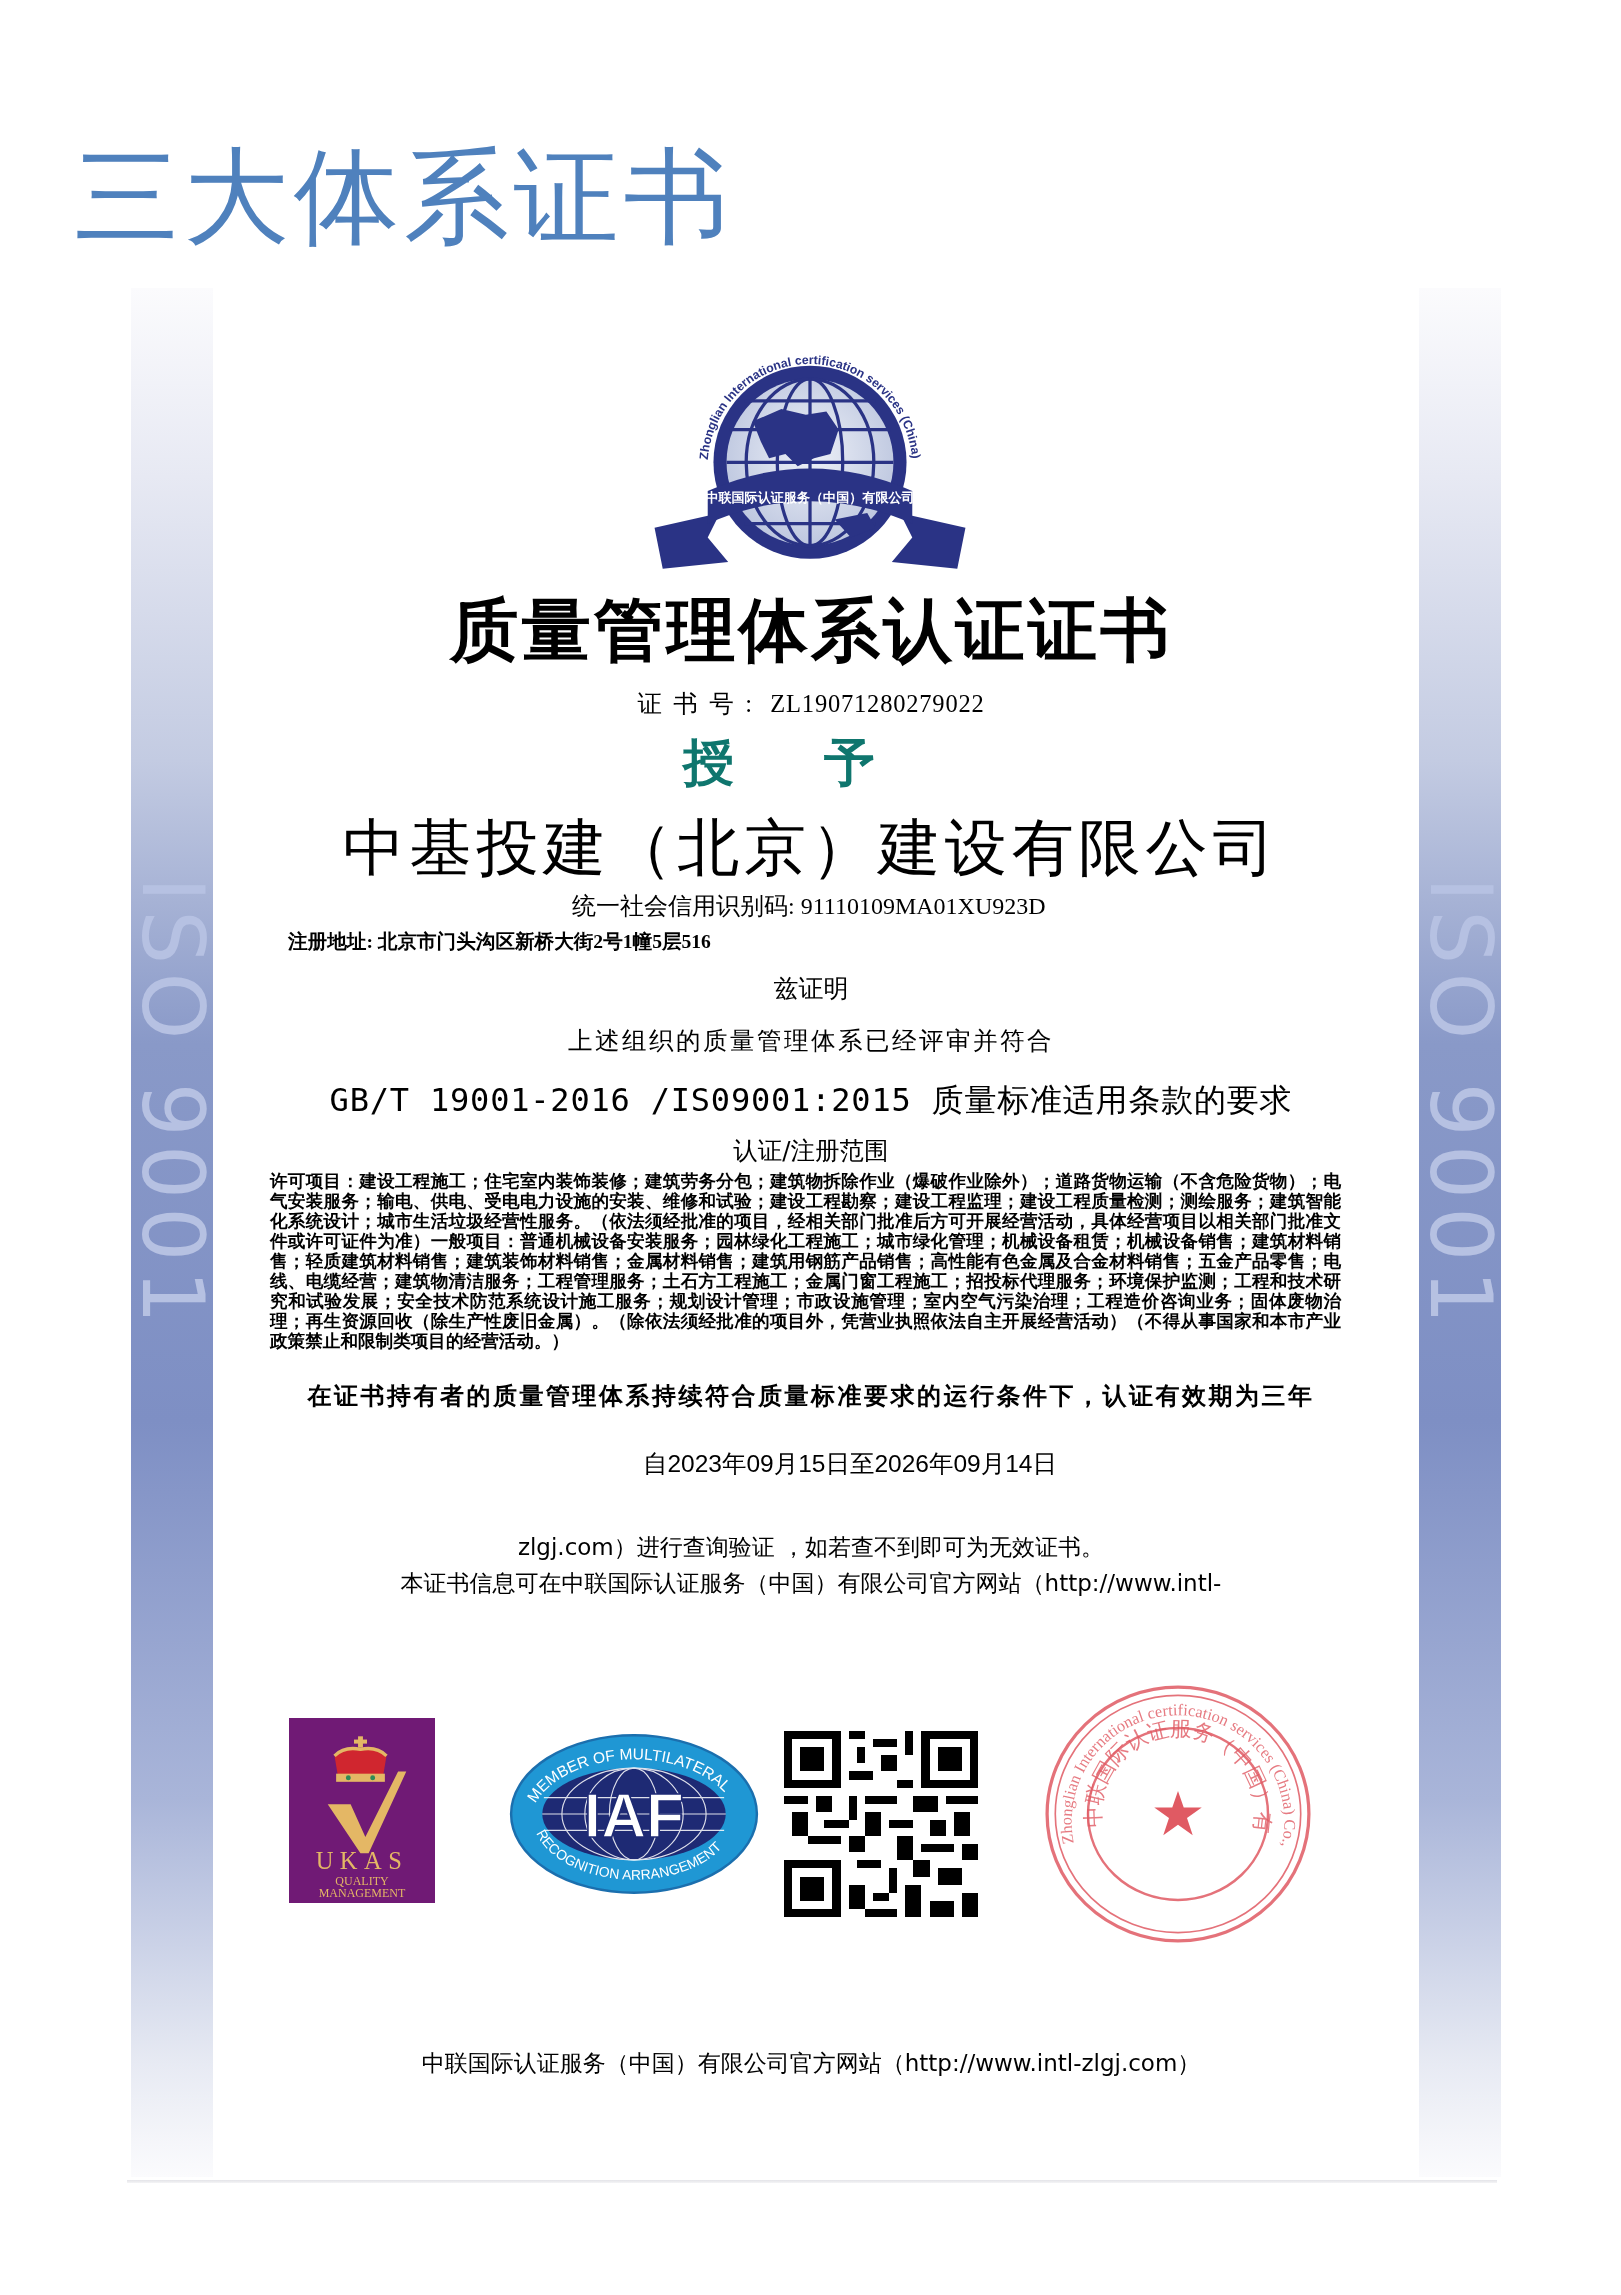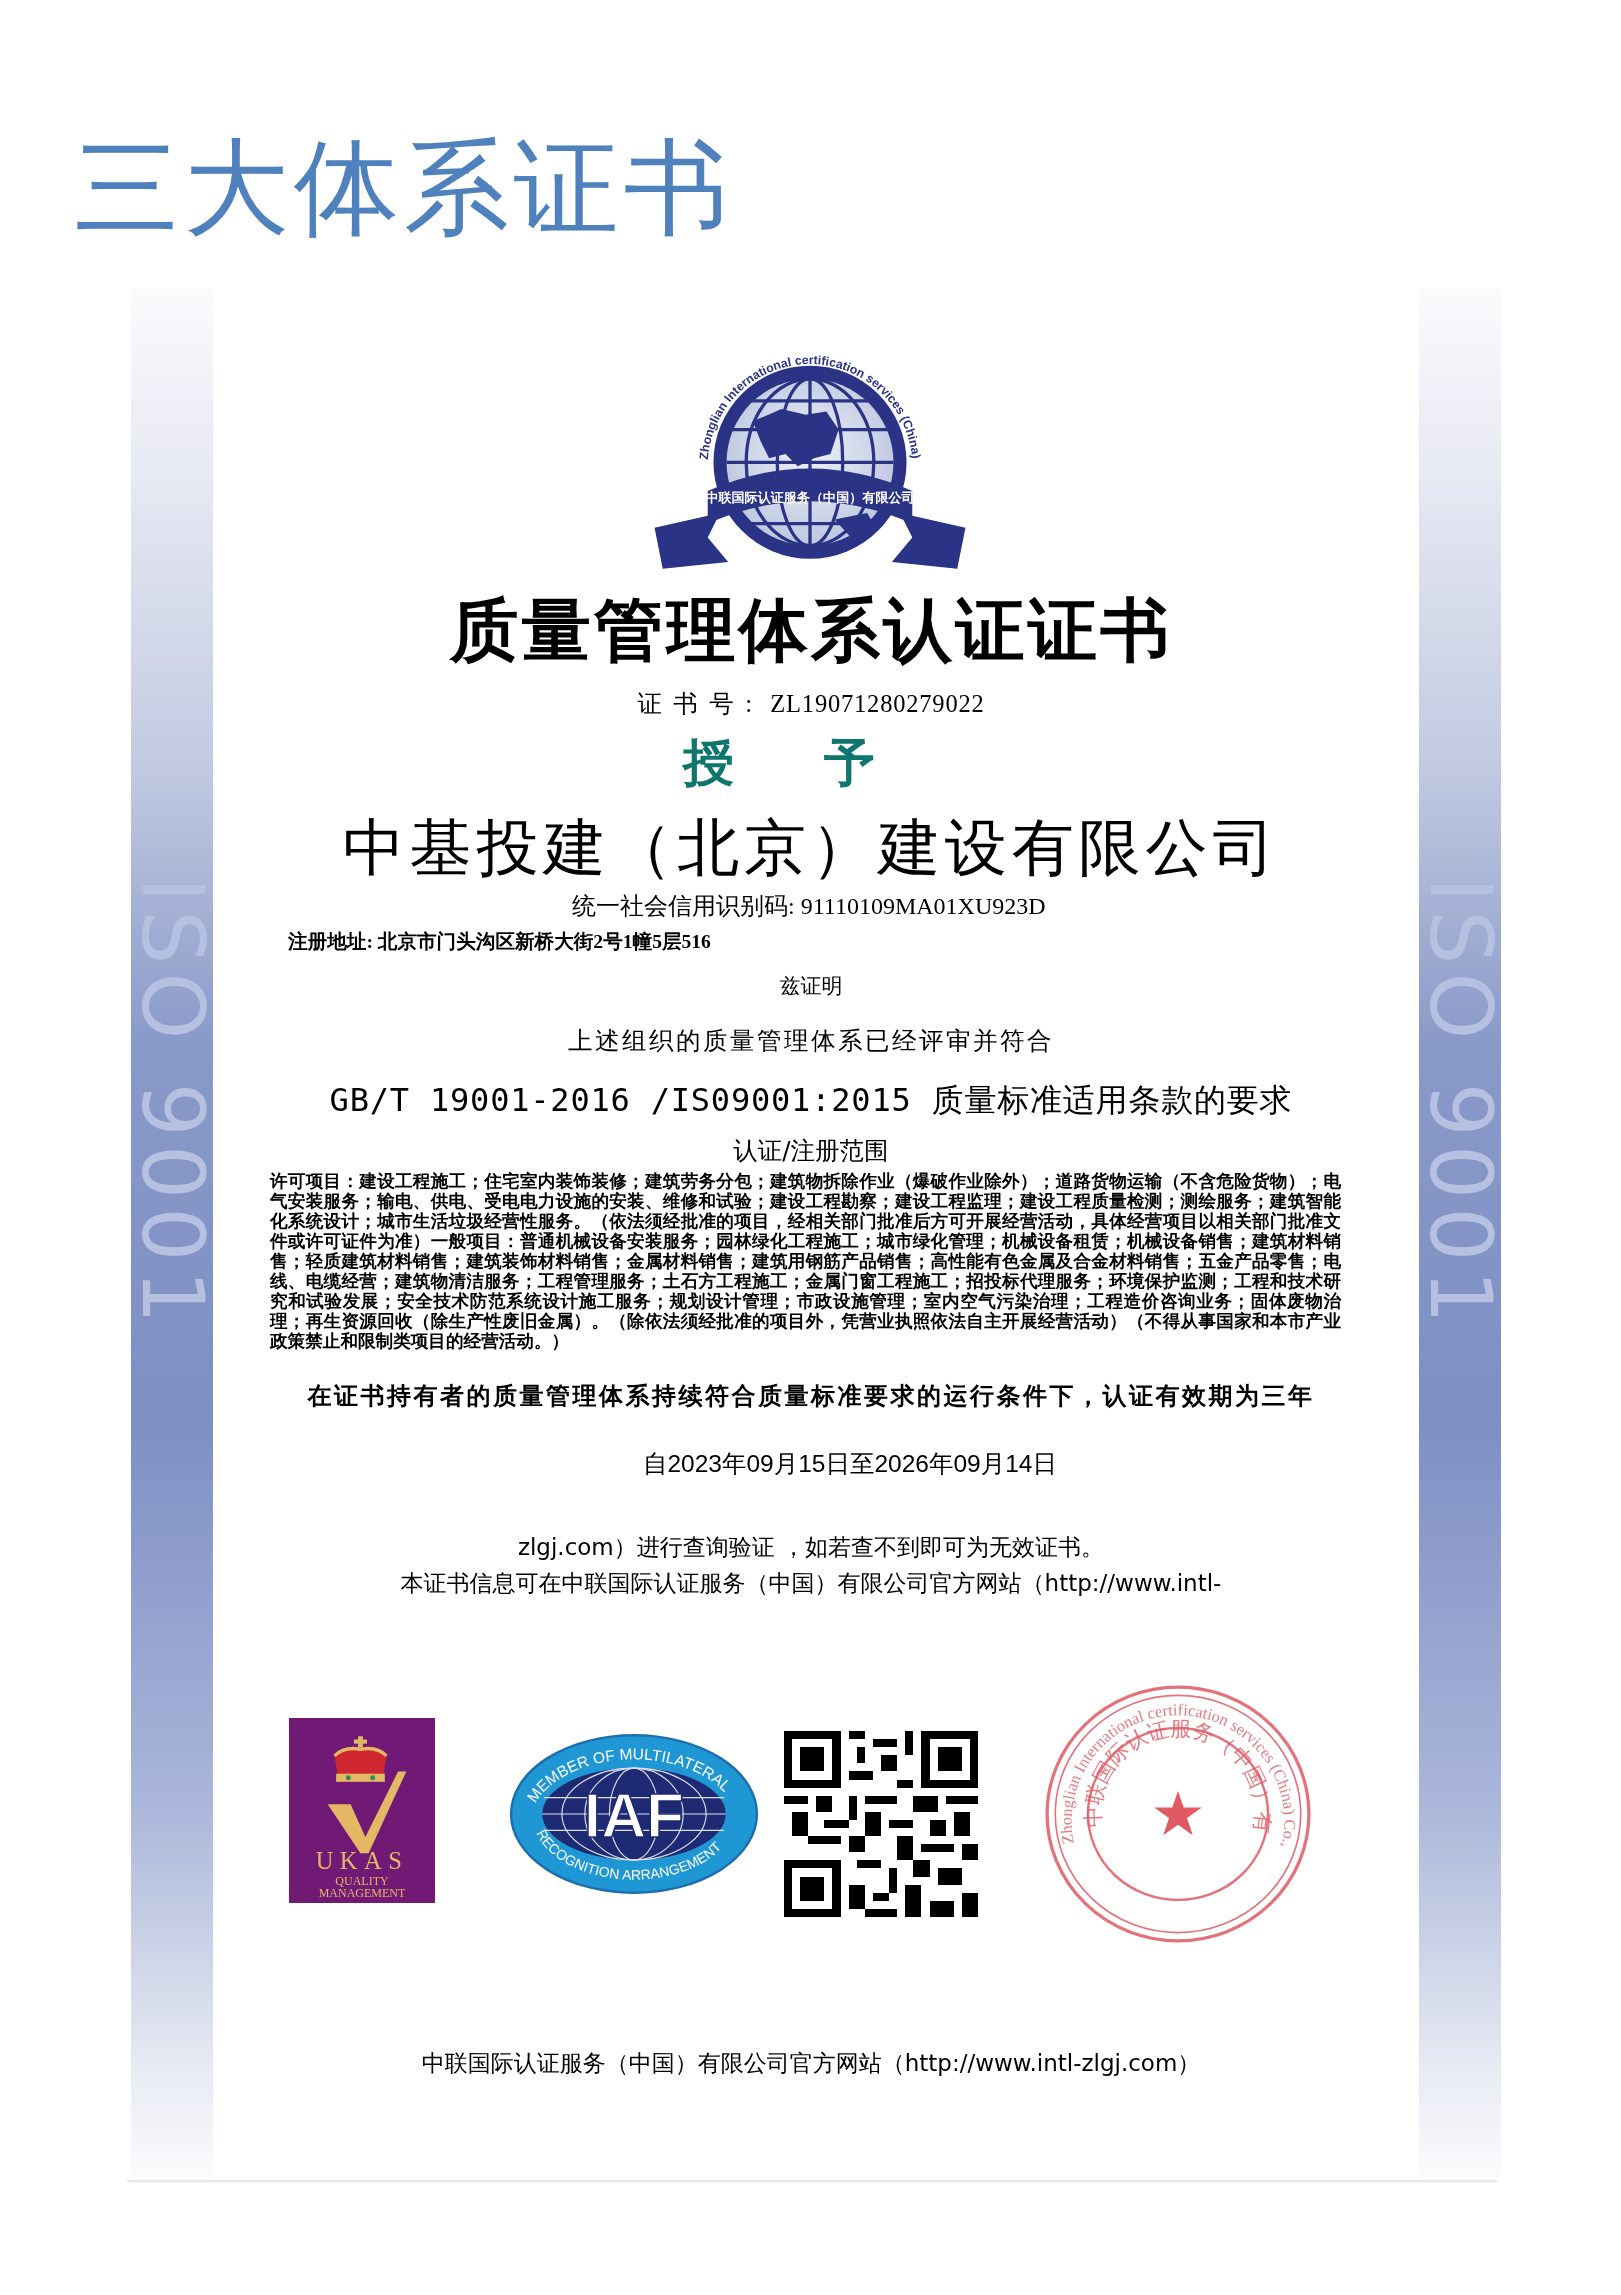--- a/index.html
+++ b/index.html
@@ -2,21 +2,21 @@
 <html style="font-size:13px"><head>
 <meta charset="utf-8">
 <style>
   * { box-sizing: border-box; margin: 0; padding: 0; }
   html, body { width: 1622px; height: 2295px; background: #ffffff; overflow: hidden; }
   body { position: relative; font-family: "DejaVu Sans", "Liberation Sans", sans-serif; color: #111; }
 
   .page-heading {
     position: absolute; left: 74px; top: 135px;
     font-size: 105px; line-height: 123px; letter-spacing: 4.9px;
-    color: #4f81bd; font-family: Liberation Mono, monospace; font-weight: normal;
+    color: #4f81bd; font-family: Liberation Sans, sans-serif; font-weight: normal;
   }
 
   .cert-frame {
     position: absolute; left: 127px; top: 288px; width: 1370px; height: 1897px;
     background: #ffffff;
   }
   .frame-bottom-line {
     position: absolute; left: 127px; top: 2180px; width: 1370px; height: 3.3px;
     background: linear-gradient(to bottom, #e4e4e8, #f4f4f6);
   }
@@ -61,21 +61,21 @@
     position: absolute; left: 572px; top: 890px;
     font-size: 24px; color: #000; font-family: "Liberation Serif", serif;
   }
   .reg-address {
     position: absolute; left: 288px; top: 928px;
     font-size: 19.6px; color: #000; font-weight: bold; font-family: "Liberation Serif", serif;
   }
   .center-line {
     position: absolute; left: 0; width: 1622px; text-align: center; color: #000;
   }
-  .hereby { top: 972px; font-size: 21px; font-family: "DejaVu Serif", serif; }
+  .hereby { top: 972px; font-size: 25px; font-family: "DejaVu Serif", serif; }
   .conform { top: 1024px; font-size: 24.5px; letter-spacing: 2.5px; font-family: "DejaVu Serif", serif; }
   .standard { top: 1079px; font-size: 32px; letter-spacing: 0.8px; font-family: "DejaVu Sans Mono", monospace; }
   .scope-title { top: 1134px; font-size: 24.5px; font-family: "DejaVu Sans", sans-serif; }
 
   .scope-text {
     position: absolute; left: 270px; top: 1171px; width: 1071px;
     font-size: 17.6px; line-height: 20px; color: #000; font-weight: bold;
     font-family: "Liberation Serif", serif; text-align: justify;
   }
 

